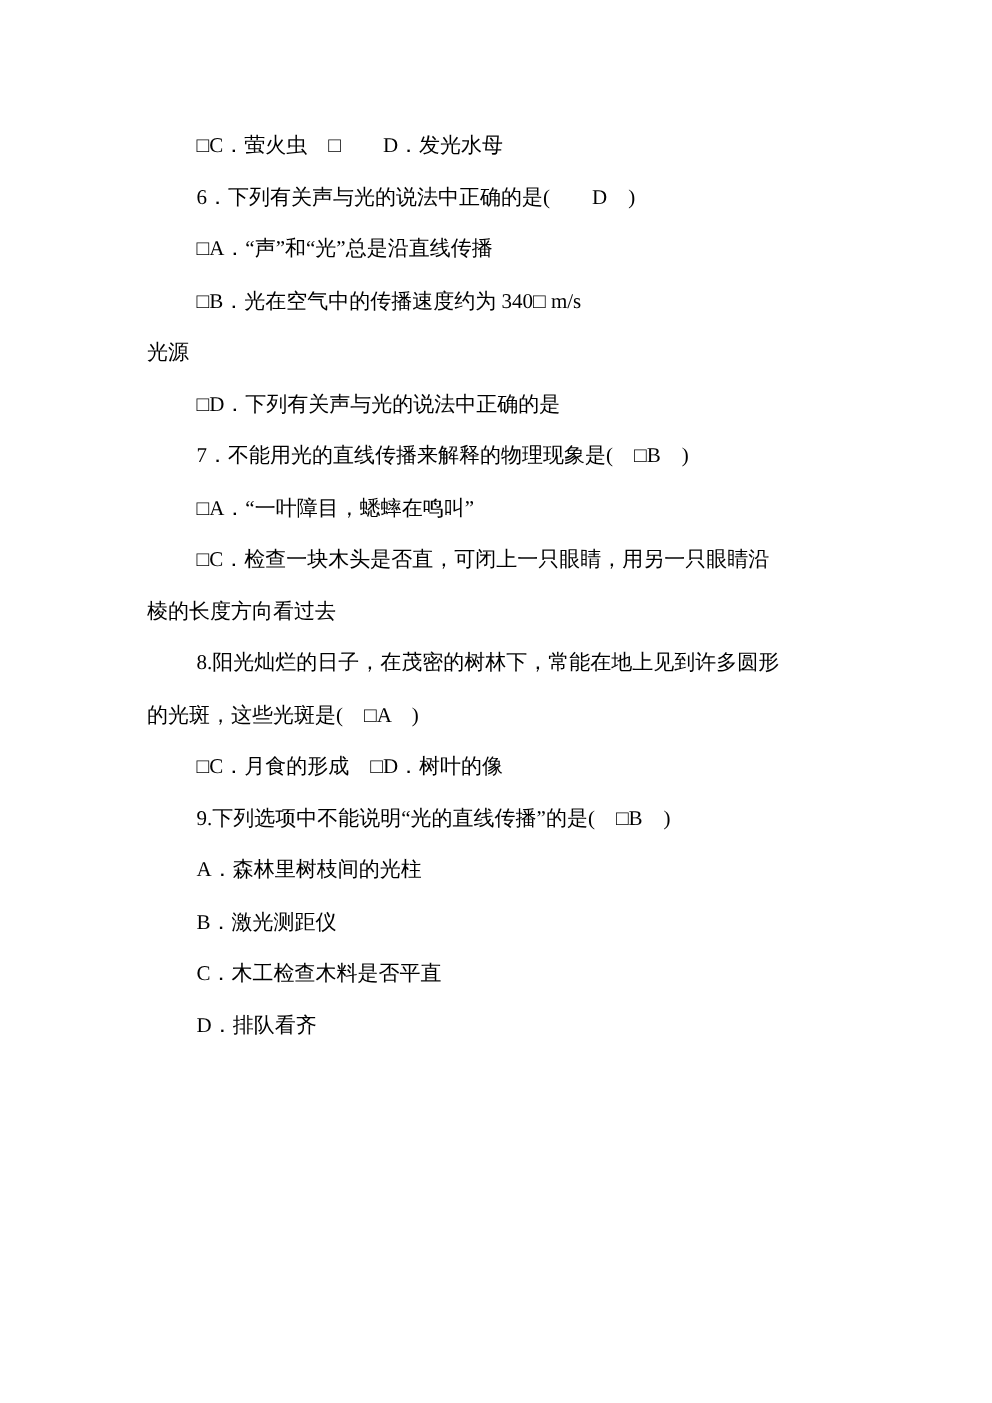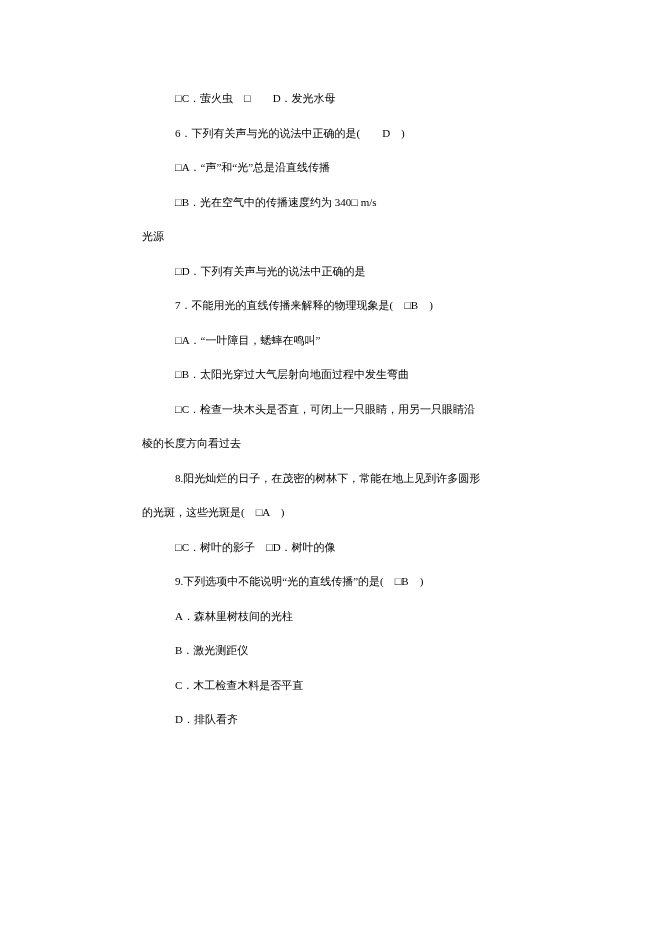--- a/index.html
+++ b/index.html
@@ -15,23 +15,22 @@
     overflow: hidden;
     box-sizing: border-box;
   }
   .doc-body {
     position: absolute;
     top: 81px;
     left: 98px;
     right: 40px;
     color: #000000;
     font-family: "Liberation Serif", "DejaVu Serif", serif;
-    font-size: 11px;
+    font-size: 14px;
     line-height: 34.5px;
-    margin-left: 44px;
   }
   .line {
     white-space: pre-wrap;
   }
   .line.indent {
     text-indent: 33px;
   }
 </style>
 </head>
 <body>
@@ -39,25 +38,24 @@
 <div class="page">
   <div class="doc-body" id="doc-body">
       <div class="line indent">□C．萤火虫　□　　D．发光水母</div>
       <div class="line indent">6．下列有关声与光的说法中正确的是(　　D　)</div>
       <div class="line indent">□A．“声”和“光”总是沿直线传播</div>
       <div class="line indent">□B．光在空气中的传播速度约为 340□ m/s</div>
       <div class="line">光源</div>
       <div class="line indent">□D．下列有关声与光的说法中正确的是</div>
       <div class="line indent">7．不能用光的直线传播来解释的物理现象是(　□B　)</div>
       <div class="line indent">□A．“一叶障目，蟋蟀在鸣叫”</div>
-      <div class="line indent">□B．太阳光穿过大气层射向地面过程中发生弯曲</div>
       <div class="line indent">□C．检查一块木头是否直，可闭上一只眼睛，用另一只眼睛沿</div>
       <div class="line">棱的长度方向看过去</div>
       <div class="line indent">8.阳光灿烂的日子，在茂密的树林下，常能在地上见到许多圆形</div>
       <div class="line">的光斑，这些光斑是(　□A　)</div>
-      <div class="line indent">□C．树叶的影子　□D．树叶的像</div>
+      <div class="line indent">□C．月食的形成　□D．树叶的像</div>
       <div class="line indent">9.下列选项中不能说明“光的直线传播”的是(　□B　)</div>
       <div class="line indent">A．森林里树枝间的光柱</div>
       <div class="line indent">B．激光测距仪</div>
       <div class="line indent">C．木工检查木料是否平直</div>
       <div class="line indent">D．排队看齐</div>
     </div>
 </div>
 
 </body></html>

